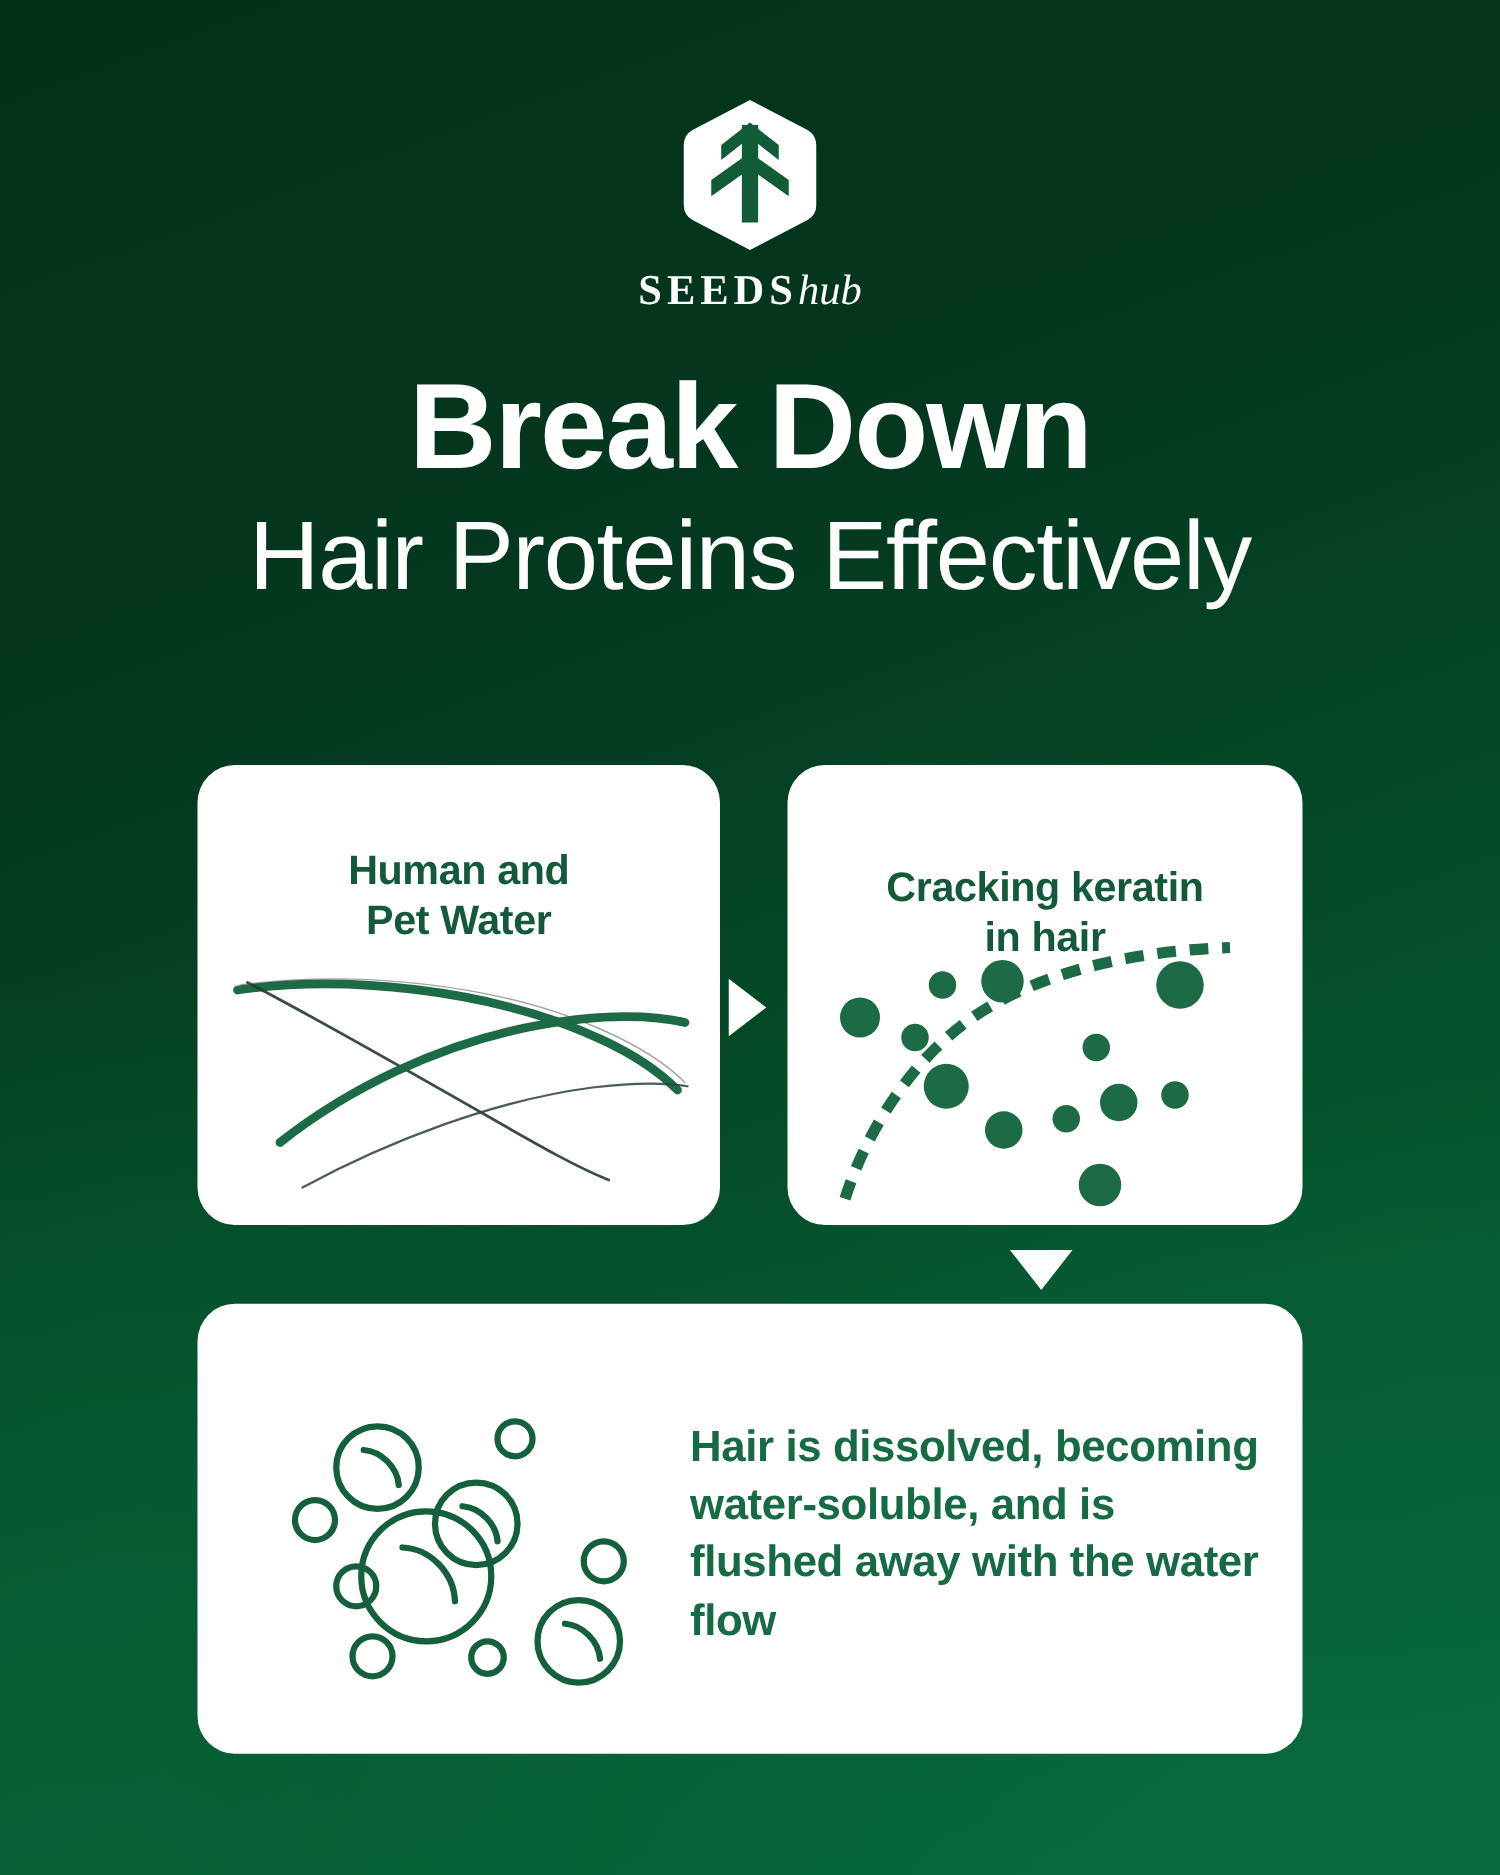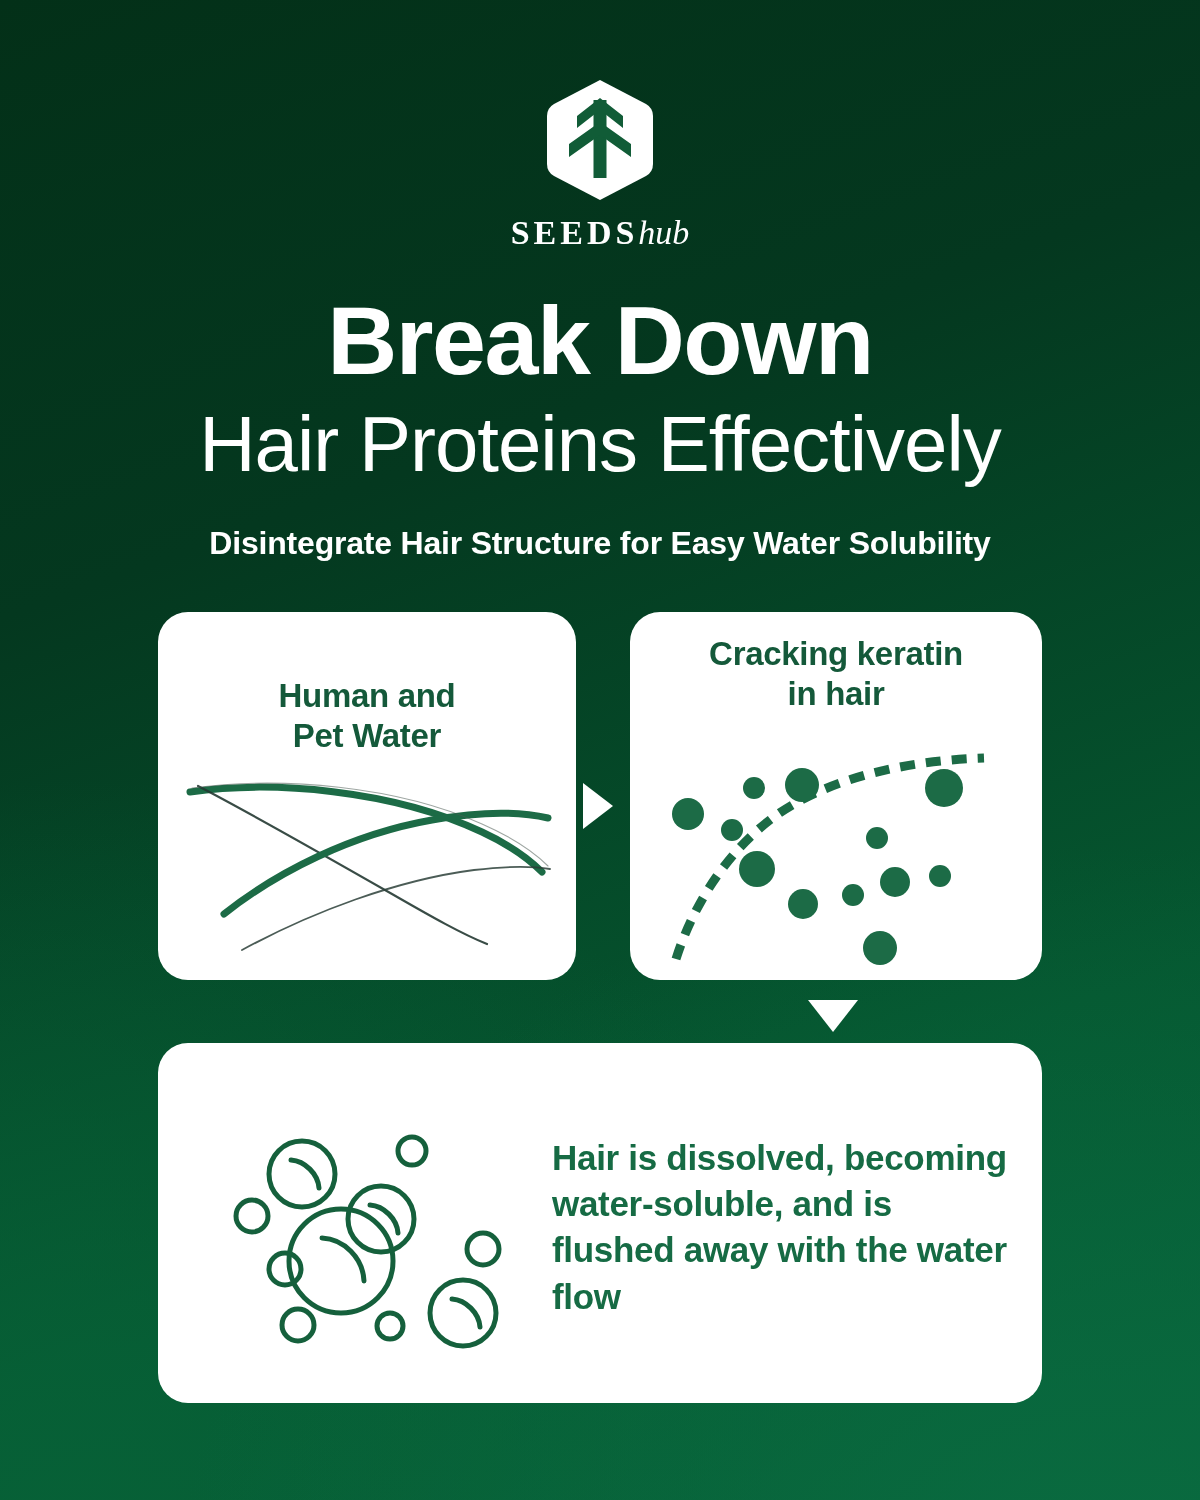--- a/index.html
+++ b/index.html
@@ -98,21 +98,21 @@
 
   .card-title {
     text-align:center;
     color:#14593a;
     font-size:33px;
     font-weight:700;
     line-height:1.22;
     letter-spacing:-0.3px;
   }
   #card-hair .card-title    { padding-top:64px; }
-  #card-keratin .card-title { padding-top:22px; }
+  #card-keratin .card-title { padding-top:78px; }
 
   .card-art { position:absolute; }
   #hair-art     { left:24px;  top:150px; width:370px; height:190px; }
   #keratin-art  { left:24px;  top:140px; width:368px; height:215px; }
 
   #bubble-art   { left:60px;  top:78px;  width:310px; height:230px; }
   #dissolve-text {
     position:absolute;
     left:394px; top:92px;
     width:470px;
@@ -157,21 +157,20 @@
         <path d="M57 44 L88 66 L88 79 L57 57 L26 79 L26 66 Z"></path>
       </g>
     </svg>
     <div id="wordmark">
       <span class="seeds">SEEDS</span><span class="hub">hub</span>
     </div>
   </div>
 
   <div id="subhead">Hair Proteins Effectively</div>
   <div id="headline">Break Down</div>
-  <div id="tagline">Disintegrate Hair Structure for Easy Water Solubility</div>
 
   <div class="card" id="card-hair">
     <div class="card-title">
       <span>Human and</span><br>
       <span>Pet Water</span>
     </div>
     <svg class="card-art" id="hair-art" viewBox="0 0 370 190">
 
       <path d="M8 30 C90 18 210 28 300 70 C330 84 348 98 360 110" fill="none" stroke="#1c6b46" stroke-width="7" stroke-linecap="round"></path>
 

